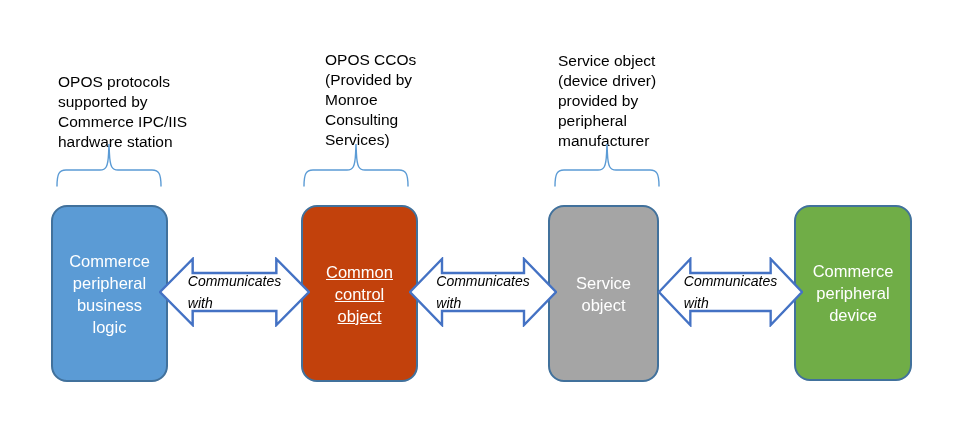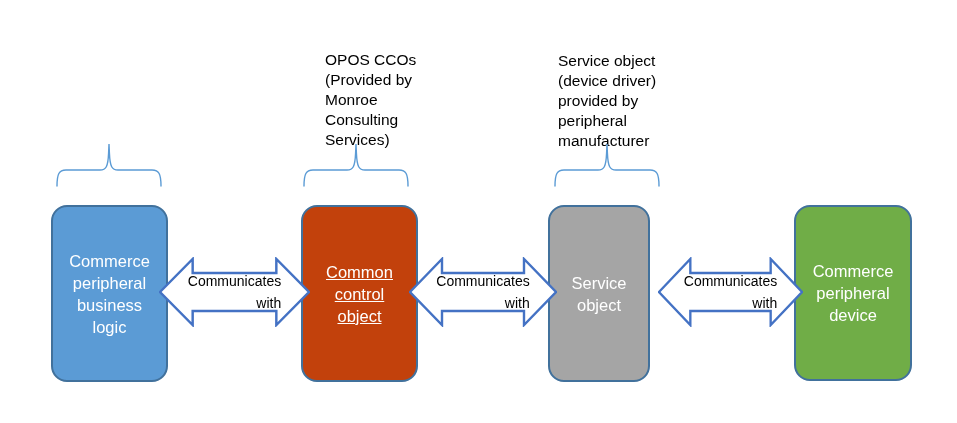--- a/index.html
+++ b/index.html
@@ -57,21 +57,21 @@
     align-items: center;
     justify-content: center;
     text-align: center;
     color: var(--node-text, #ffffff);
     font-size: 16.5px;
     line-height: 22px;
     white-space: pre-line;
   }
   .node-1 { left: 51px; }
   .node-2 { left: 301px; }
-  .node-3 { left: 548px; width: 102px; }
+  .node-3 { left: 548px; width: 111px; }
   .node-4 { left: 794px; width: 118px; height: 176px; }
 
   .connector {
     position: absolute;
     top: 257px;
     height: 70px;
   }
   .connector-1 { left: 159px; width: 151px; }
   .connector-2 { left: 409px; width: 148px; }
   .connector-3 { left: 658px; width: 145px; }
@@ -84,32 +84,37 @@
     fill: var(--arrow-fill, #ffffff);
     stroke: var(--arrow-border, #4472c4);
     stroke-width: 2.4;
   }
   .connector-label {
     position: absolute;
     left: 0; top: 0; right: 0; bottom: 0;
     display: flex;
     align-items: center;
     justify-content: center;
-    text-align: right;
+    text-align: left;
     font-size: 14px;
     line-height: 22px;
     white-space: pre-line;
     color: var(--arrow-label-text, #000000);
+    font-style: italic;
   }
 </style>
 </head>
 <body>
 
 <div class="canvas">
 
+  <div class="annotation annotation-1">OPOS protocols
+supported by
+Commerce IPC/IIS
+hardware station</div>
   <div class="annotation annotation-2">OPOS CCOs
 (Provided by
 Monroe
 Consulting
 Services)</div>
   <div class="annotation annotation-3">Service object
 (device driver)
 provided by
 peripheral
 manufacturer</div>

